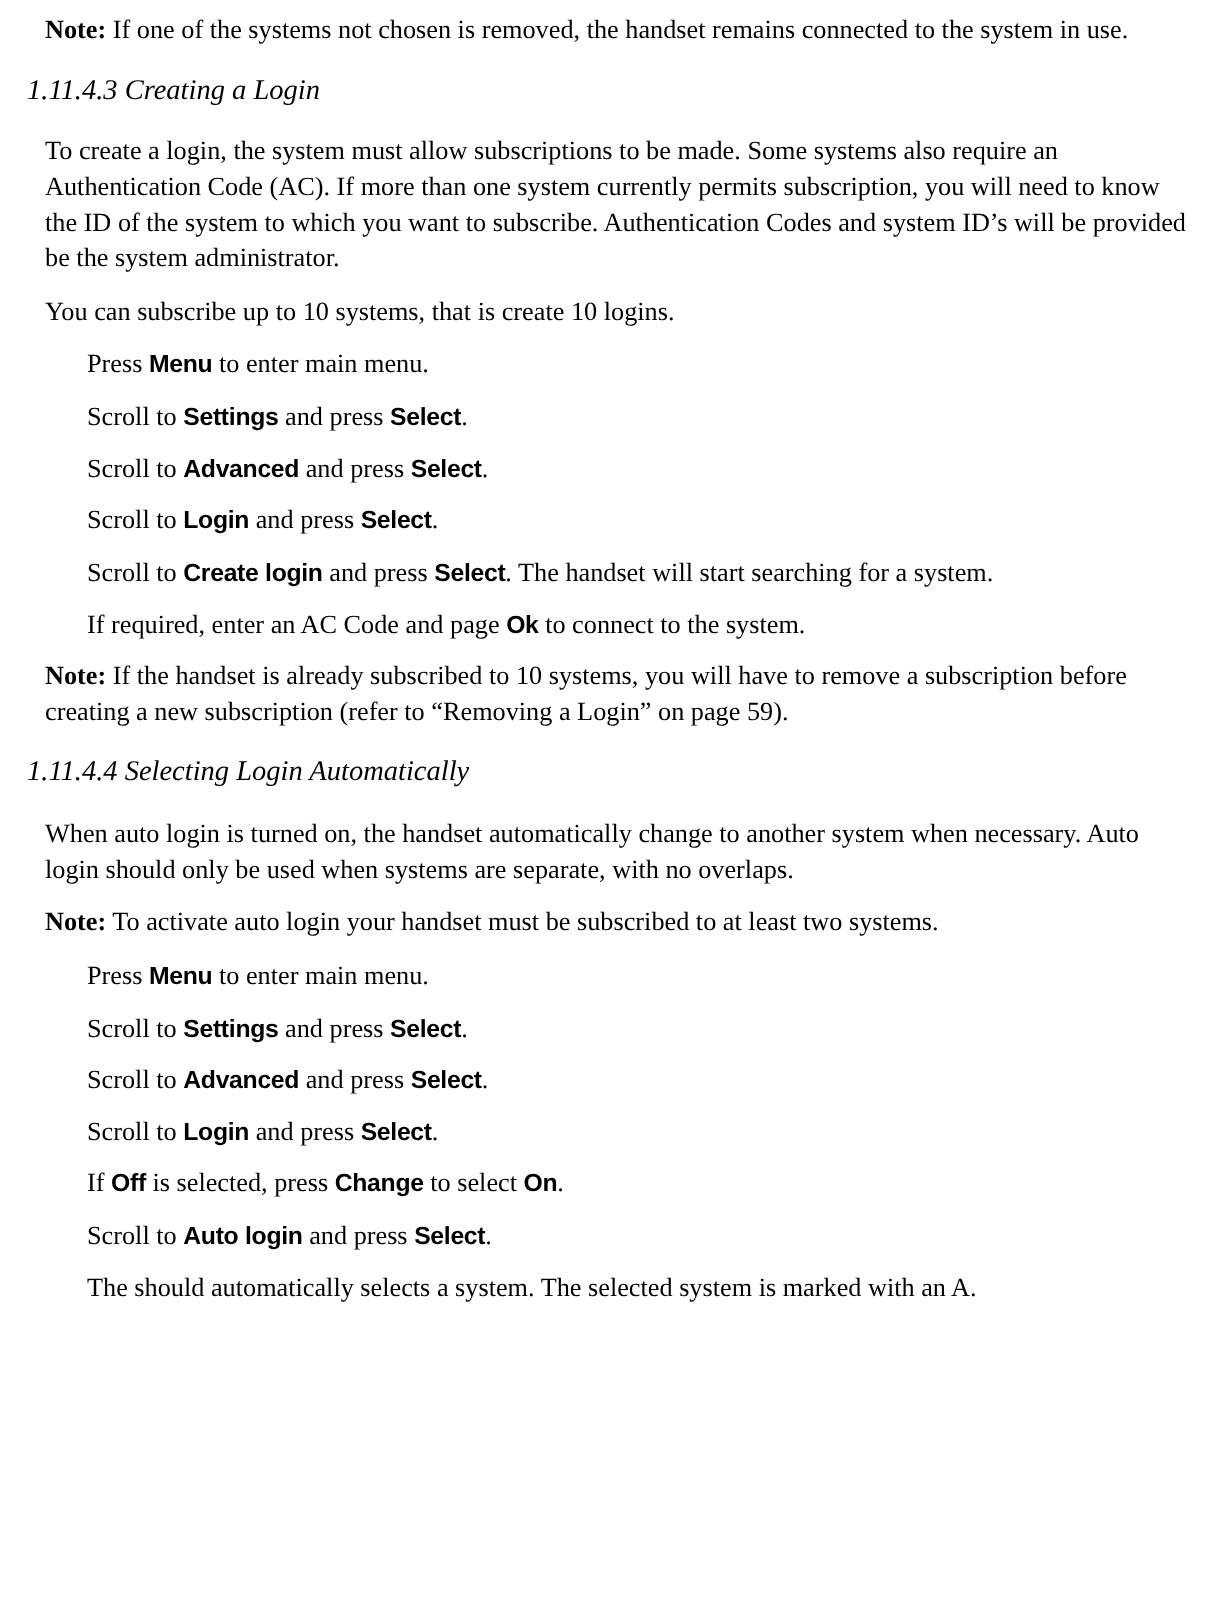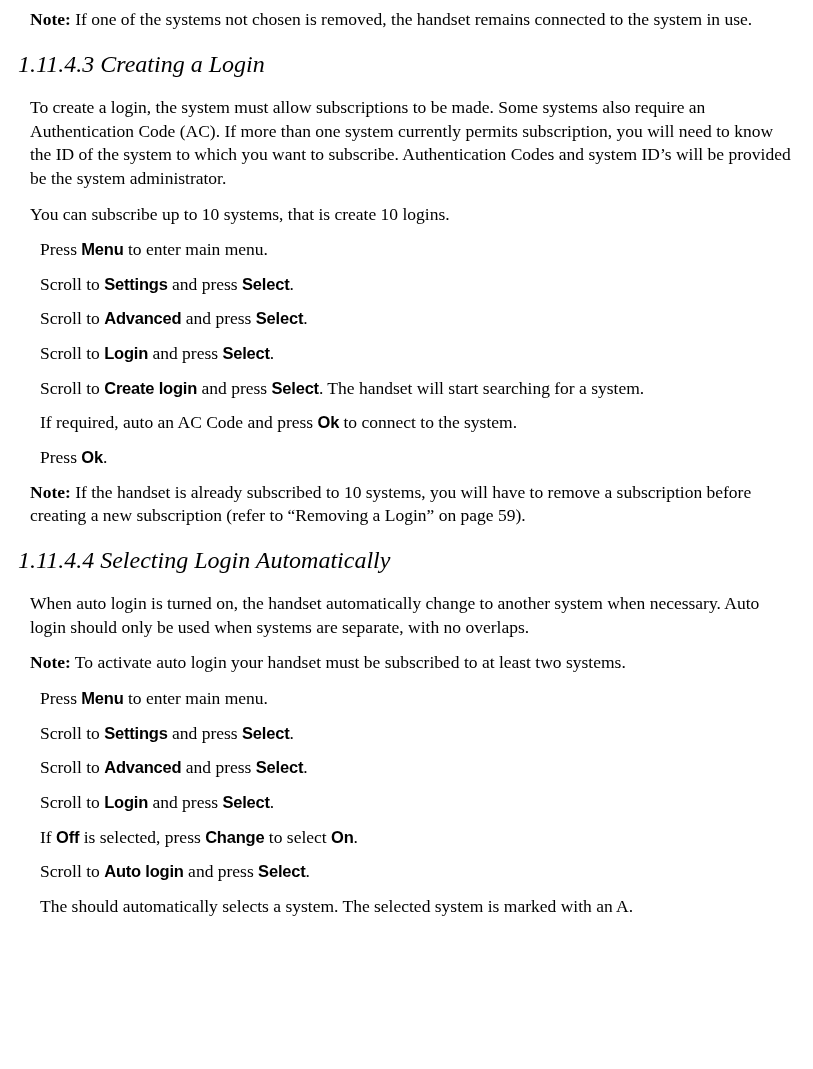--- a/index.html
+++ b/index.html
@@ -7,25 +7,25 @@
       font-size: 17.5px;
       line-height: 1.35;
       color: #000;
       margin: 0;
       padding: 8px 18px 30px 18px;
       width: 813px;
       box-sizing: border-box;
       background: #fff;
     }
     .indent1 { margin-left: 12px; }
-    .indent2 { margin-left: 22px; }
+    .indent2 { margin-left: 40px; }
     p { margin: 0 0 12px 0; }
     .heading {
       font-style: italic;
-      font-size: 24px;
+      font-size: 19px;
       margin: 16px 0 16px 0;
       font-weight: normal;
       color: #000;
     }
     .note-label { font-weight: bold; }
     .ui-text {
       font-family: "Arial Black", Impact, "Franklin Gothic Heavy", sans-serif;
       font-weight: 900;
       letter-spacing: -0.2px;
       font-size: 16.5px;
@@ -49,23 +49,22 @@
 
   <p class="step"><span>Scroll to </span><span class="ui-text">Settings</span><span> and press </span><span class="ui-text">Select</span><span>.</span></p>
 
   <p class="step"><span>Scroll to </span><span class="ui-text">Advanced</span><span> and press </span><span class="ui-text">Select</span><span>.</span></p>
 
   <p class="step"><span>Scroll to </span><span class="ui-text">Login</span><span> and press </span><span class="ui-text">Select</span><span>.</span></p>
 
   <p class="step"><span>Scroll to </span><span class="ui-text">Create login</span><span> and press </span><span class="ui-text">Select</span><span>. The handset will start searching for a system.</span></p>
 
 
-  <p class="step"><span>If required, auto an AC Code and press </span><span class="ui-text">Ok</span><span> to connect to the system.</span></p>
+  <p class="step"><span>If required, enter an AC Code and page </span><span class="ui-text">Ok</span><span> to connect to the system.</span></p>
 
-  <p class="step"><span>Press </span><span class="ui-text">Ok</span><span>.</span></p>
 </div>
 
 <p class="indent1"><span class="note-label">Note:</span><span> If the handset is already subscribed to 10 systems, you will have to remove a subscription before creating a new subscription (refer to </span><span class="xref">“Removing a Login” on page 59</span><span>).</span></p>
 
 <div class="heading"><span>1.11.4.4</span><span>  Selecting Login Automatically</span></div>
 
 <p class="indent1">When auto login is turned on, the handset automatically change to another system when necessary. Auto login should only be used when systems are separate, with no overlaps.</p>
 
 <p class="indent1"><span class="note-label">Note:</span><span> To activate auto login your handset must be subscribed to at least two systems.</span></p>
 

